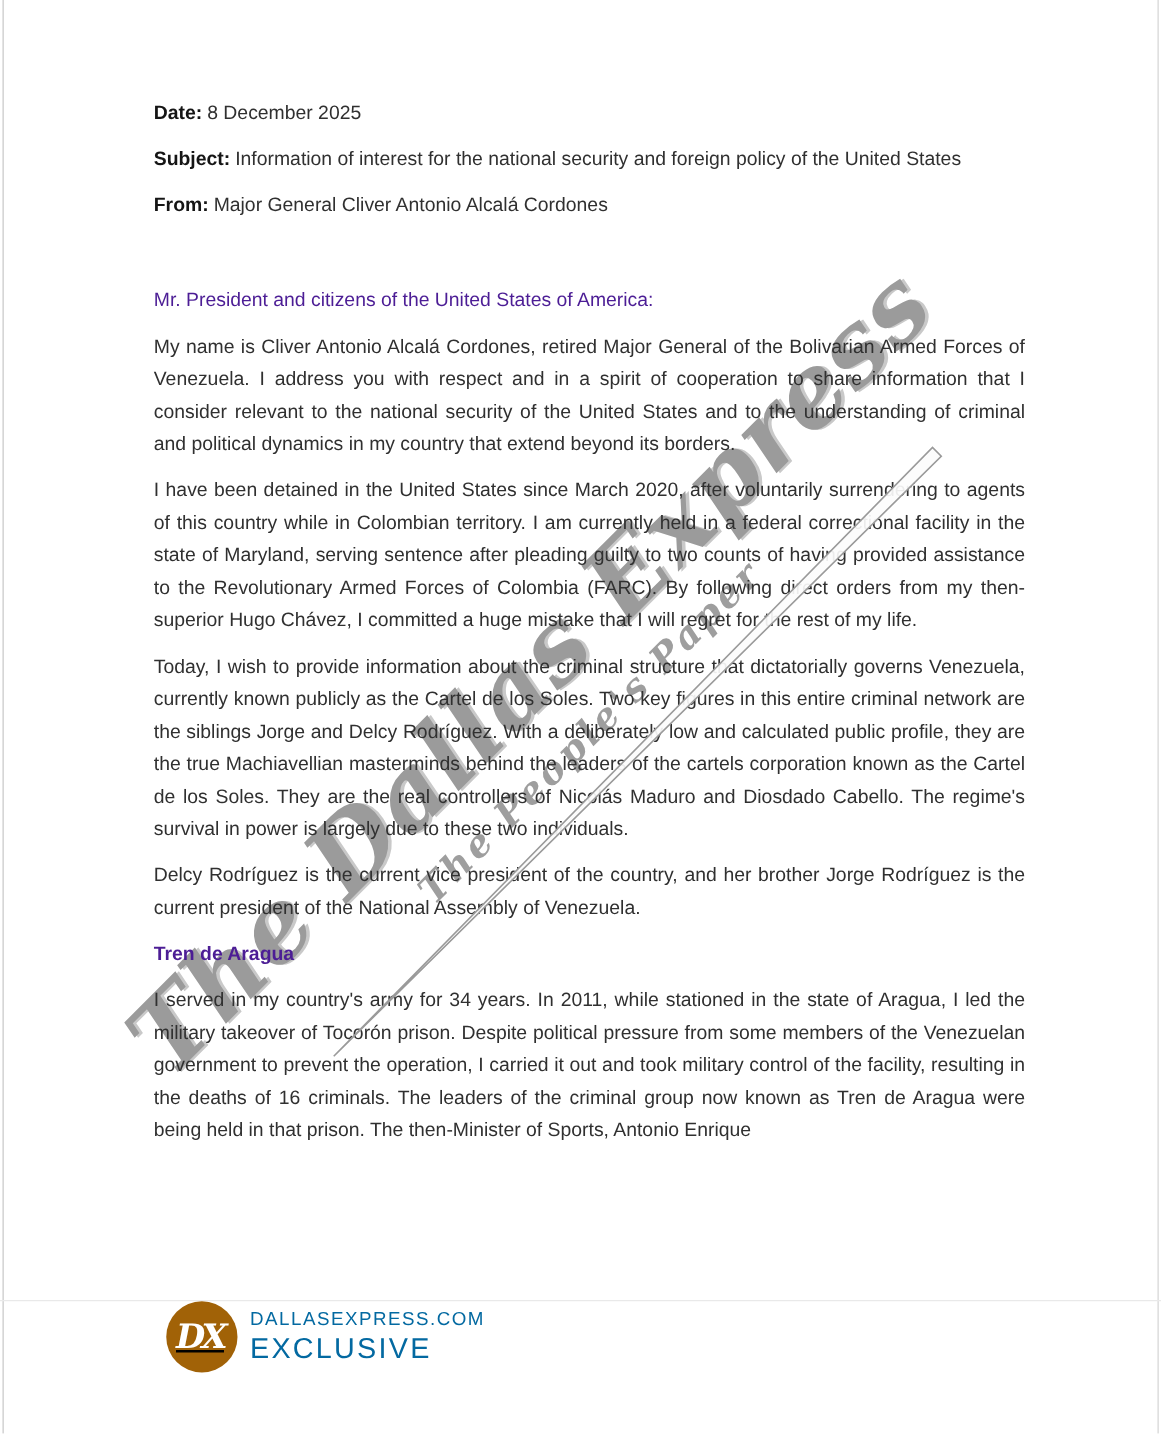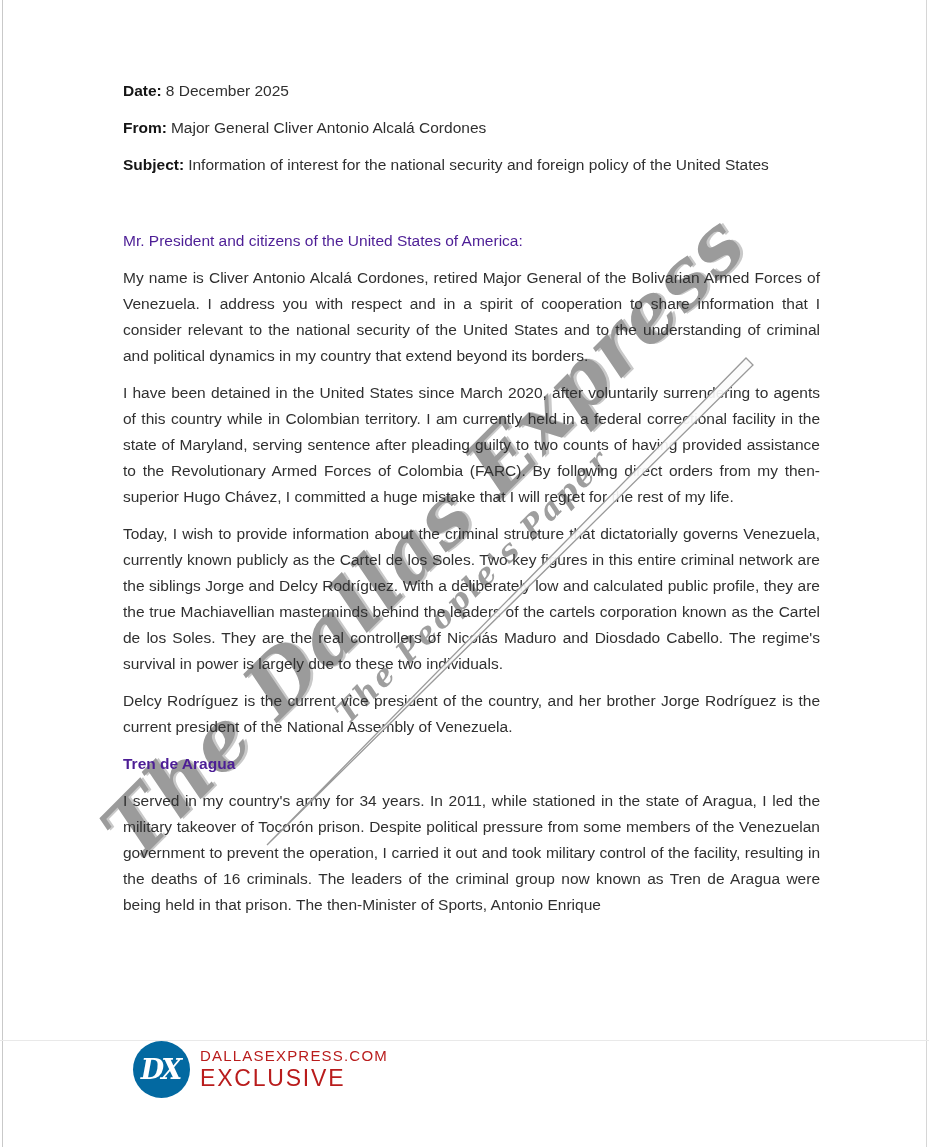--- a/index.html
+++ b/index.html
@@ -39,49 +39,49 @@
   .salutation { font-weight:normal; color:#4c1d95; margin-top:50px !important; }
   .para { text-align:justify; }
   .subhead { font-weight:bold; color:#4c1d95; }
 
   
   .footer {
     position:absolute; left:133px; top:1041px; display:flex; align-items:center;
     gap:10px; z-index:2;
   }
   .dx-circle {
-    width:57px; height:57px; border-radius:50%; background:#0369a1;
-    display:flex; align-items:center; justify-content:center; flex:0 0 auto;
+    width:57px; height:57px; border-radius:50%; background:#a16207;
+    display:flex; align-items:center; justify-content:center; flex:0 0 auto;text-decoration:underline;
   }
   .dx-mono {
     font-family:"DejaVu Serif", serif; font-weight:bold; font-style:italic;
     font-size:27px; color:#ffffff; letter-spacing:-3px; padding-right:3px;
   }
-  .footer-text { color:#b91c1c; }
+  .footer-text { color:#0369a1; }
   .site    { font-size:15px; letter-spacing:1.2px; }
   .tagline { font-size:23px; letter-spacing:1.8px; margin-top:1px; }
 </style>
 </head>
 <body>
 
 <div class="page">
 
   <div class="edge edge-left"></div>
   <div class="edge edge-right"></div>
   <div class="scan-bottom-line"></div>
 
   <div class="watermark">
     <div class="wm-main">The Dallas Express</div>
     <div class="wm-sub">The People's Paper</div>
   </div>
 
   <div class="content">
     <p class="hdr"><b>Date:</b><span>8 December 2025</span></p>
+    <p class="hdr"><b>Subject:</b><span>Information of interest for the national security and foreign policy of the United States</span></p>
     <p class="hdr"><b>From:</b><span>Major General Cliver Antonio Alcalá Cordones</span></p>
-    <p class="hdr"><b>Subject:</b><span>Information of interest for the national security and foreign policy of the United States</span></p>
 
     <p class="salutation">Mr. President and citizens of the United States of America:</p>
 
     <p class="para">My name is Cliver Antonio Alcalá Cordones, retired Major General of the Bolivarian Armed Forces of Venezuela. I address you with respect and in a spirit of cooperation to share information that I consider relevant to the national security of the United States and to the understanding of criminal and political dynamics in my country that extend beyond its borders.</p>
     <p class="para">I have been detained in the United States since March 2020, after voluntarily surrendering to agents of this country while in Colombian territory. I am currently held in a federal correctional facility in the state of Maryland, serving sentence after pleading guilty to two counts of having provided assistance to the Revolutionary Armed Forces of Colombia (FARC). By following direct orders from my then-superior Hugo Chávez, I committed a huge mistake that I will regret for the rest of my life.</p>
     <p class="para">Today, I wish to provide information about the criminal structure that dictatorially governs Venezuela, currently known publicly as the Cartel de los Soles. Two key figures in this entire criminal network are the siblings Jorge and Delcy Rodríguez. With a deliberately low and calculated public profile, they are the true Machiavellian masterminds behind the leaders of the cartels corporation known as the Cartel de los Soles. They are the real controllers of Nicolás Maduro and Diosdado Cabello. The regime's survival in power is largely due to these two individuals.</p>
     <p class="para">Delcy Rodríguez is the current vice president of the country, and her brother Jorge Rodríguez is the current president of the National Assembly of Venezuela.</p>
 
     <p class="subhead">Tren de Aragua</p>
     <p class="para">I served in my country's army for 34 years. In 2011, while stationed in the state of Aragua, I led the military takeover of Tocorón prison. Despite political pressure from some members of the Venezuelan government to prevent the operation, I carried it out and took military control of the facility, resulting in the deaths of 16 criminals. The leaders of the criminal group now known as Tren de Aragua were being held in that prison. The then-Minister of Sports, Antonio Enrique</p>

